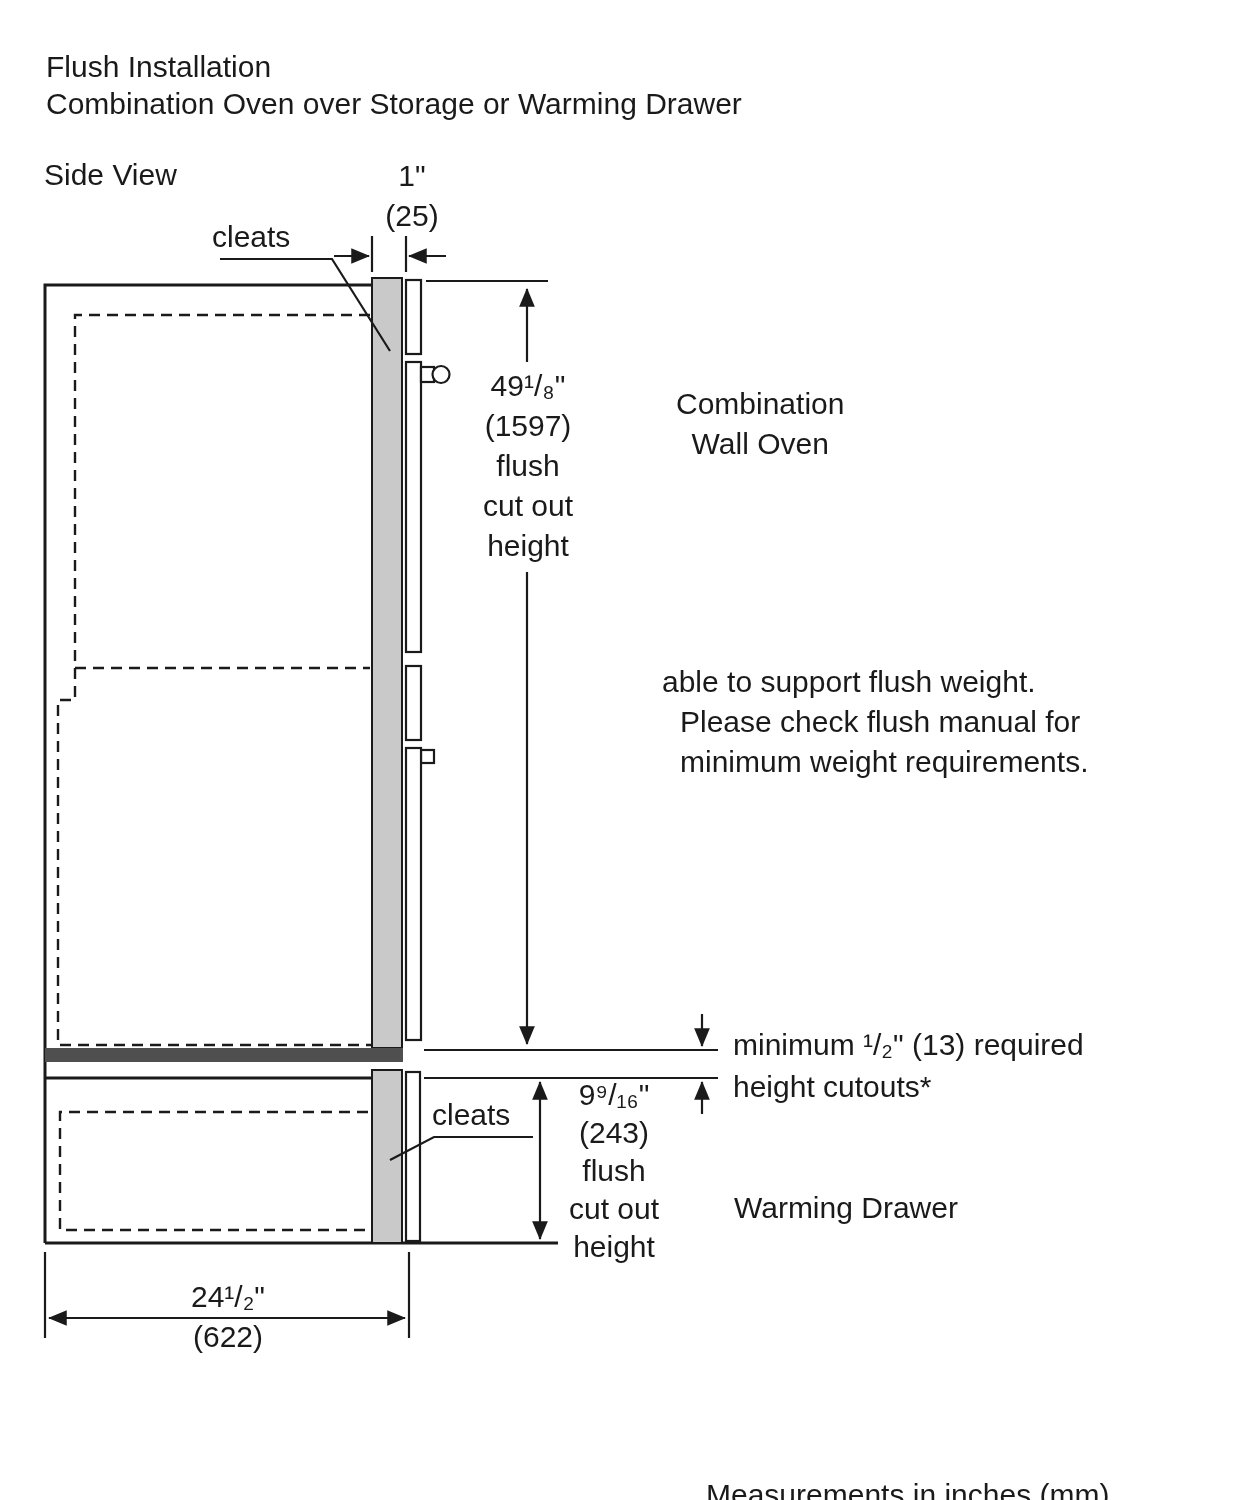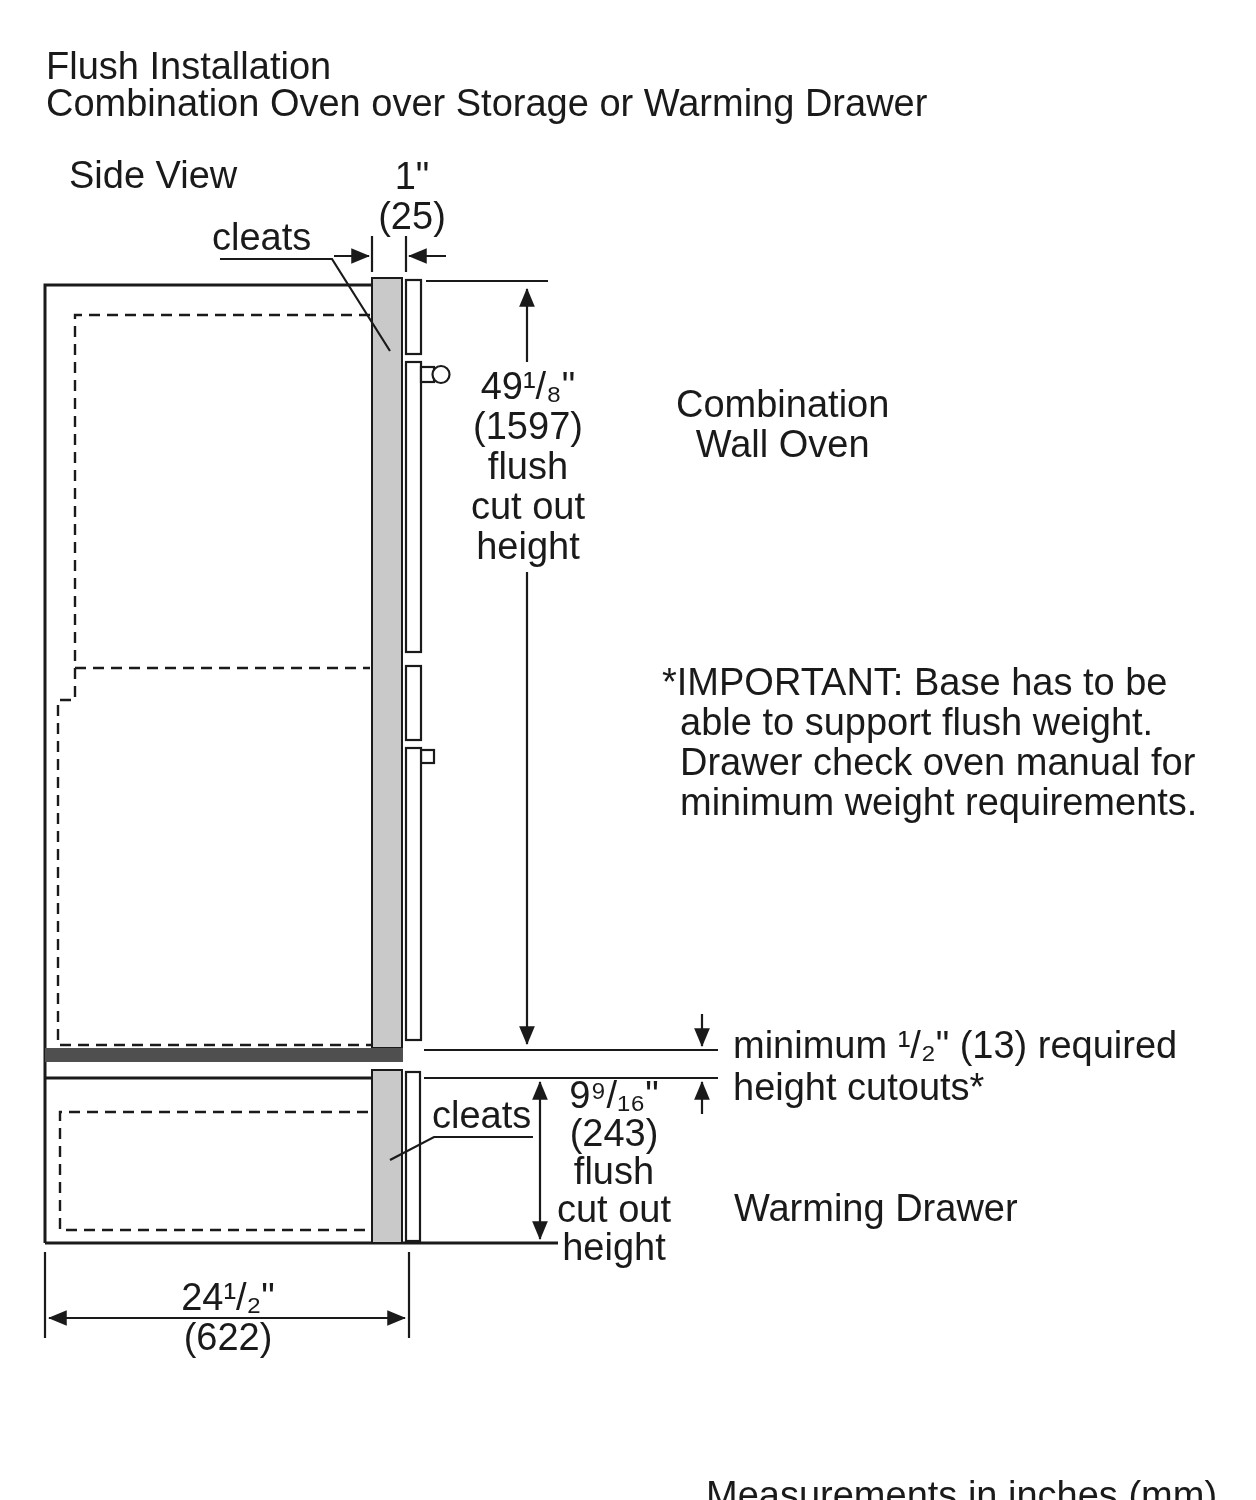--- a/index.html
+++ b/index.html
@@ -20,27 +20,27 @@
   .drawing{position:absolute;left:0;top:0;width:1256px;height:1500px;}
   .ln{stroke:var(--line);stroke-width:3;fill:none;}
   .lnthin{stroke:var(--line);stroke-width:2.2;fill:none;}
   .dim{stroke:var(--line);stroke-width:2.2;fill:none;}
   .dash{stroke:var(--line);stroke-width:2.4;fill:none;stroke-dasharray:11 7;}
   .cleat{fill:var(--cleat-fill);stroke:var(--line);stroke-width:2;}
   .band{fill:var(--band-fill);stroke:none;}
   .front{fill:#ffffff;stroke:var(--line);stroke-width:2.2;}
   .txt{
     position:absolute;
-    font-size:38px;
+    font-size:30px;
     line-height:38px;
     white-space:nowrap;
     color:var(--line);
   }
   .t-title{left:46px;top:48px;line-height:37px;}
-  .t-sideview{left:44px;top:156px;margin-left:25px;}
+  .t-sideview{left:44px;top:156px;}
   .t-cleats-top{left:212px;top:218px;}
   .t-dim-cleat{left:352px;top:156px;width:120px;text-align:center;line-height:40px;}
   .t-dim-oven{left:450px;top:366px;width:156px;text-align:center;line-height:40px;}
   .t-lbl-oven{left:676px;top:384px;line-height:40px;text-align:center;}
   .t-note{left:662px;top:662px;line-height:40px;}
   .t-note div + div{padding-left:18px;}
   .t-gap{left:733px;top:1024px;line-height:42px;}
   .t-dim-drawer{left:552px;top:1076px;width:124px;text-align:center;line-height:38px;}
   .t-cleats-bottom{left:432px;top:1096px;}
   .t-lbl-drawer{left:734px;top:1172px;margin-top:17px;}
@@ -127,23 +127,22 @@
     <div>cut out</div>
     <div>height</div>
   </div>
 
   <div class="txt t-lbl-oven">
     <div>Combination</div>
     <div>Wall Oven</div>
   </div>
 
   <div class="txt t-note">
-    <div>*IMPORTANT: Base has to be</div>
     <div>able to support flush weight.</div>
-    <div>Drawer check oven manual for</div>
+    <div>Please check flush manual for</div>
     <div>minimum weight requirements.</div>
   </div>
 
   <div class="txt t-gap">
     <div>minimum ¹/₂" (13) required</div>
     <div>height cutouts*</div>
   </div>
 
   <div class="txt t-dim-drawer">
     <div>9⁹/₁₆"</div>

